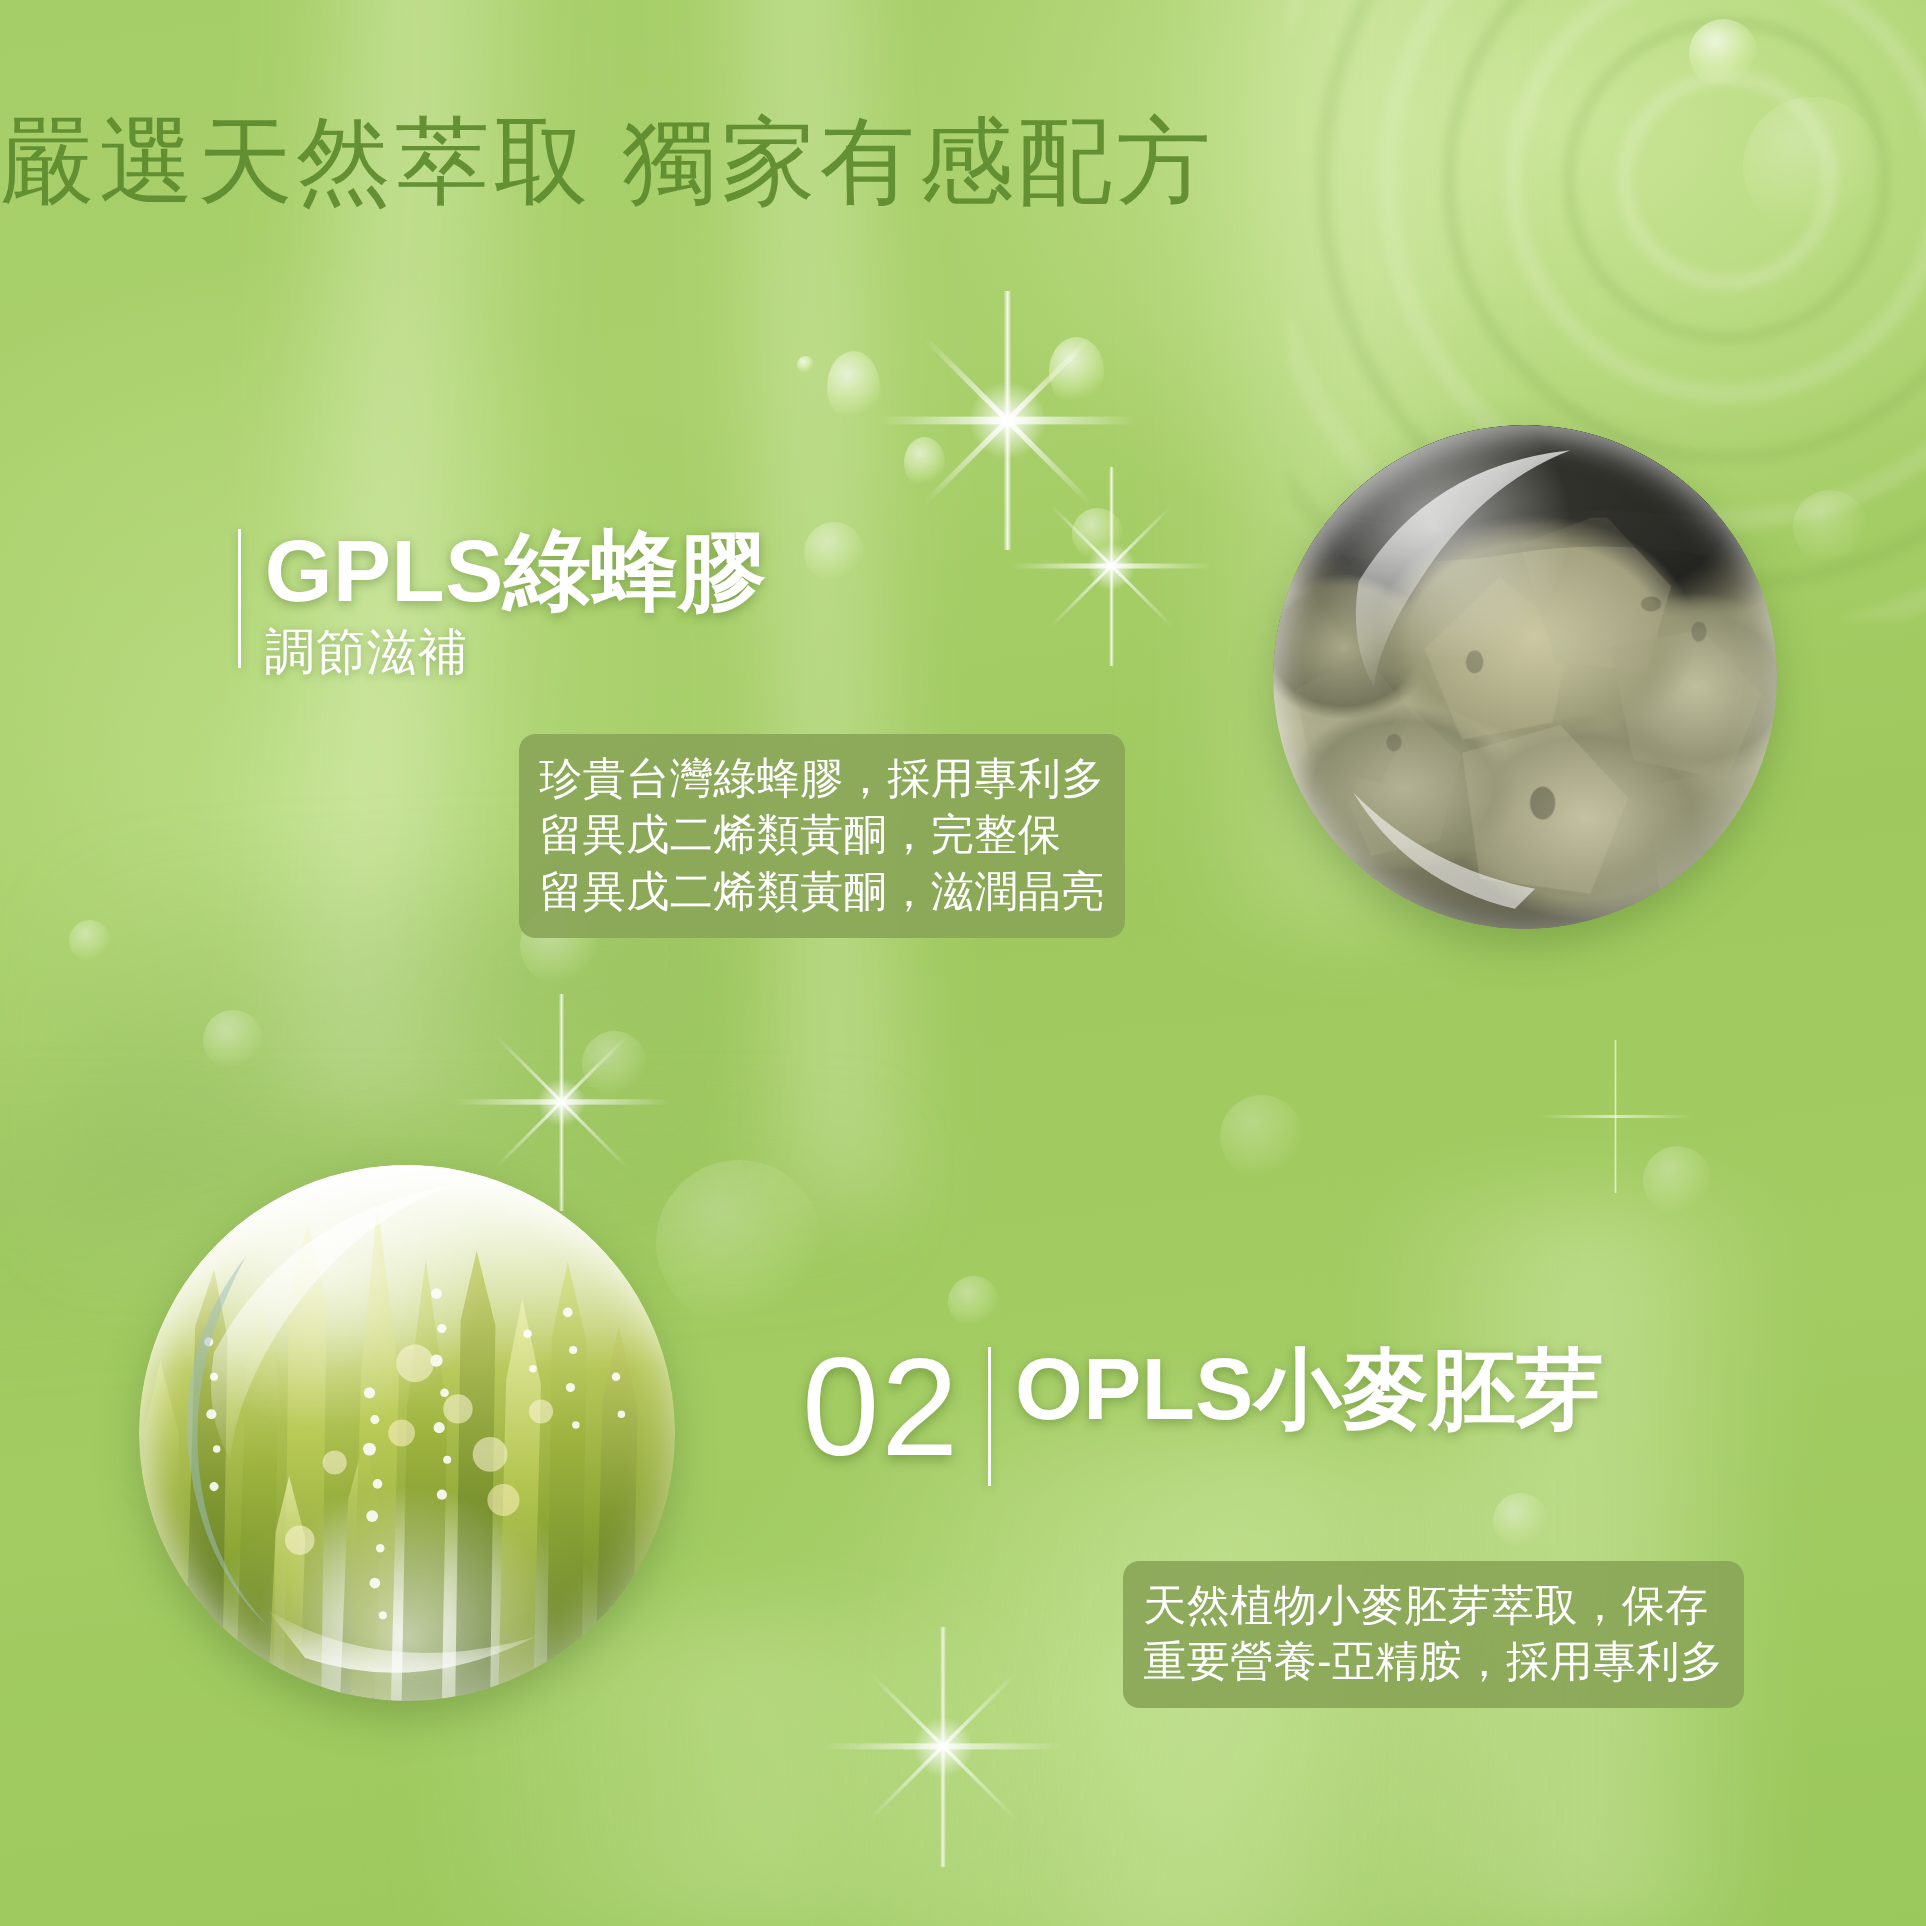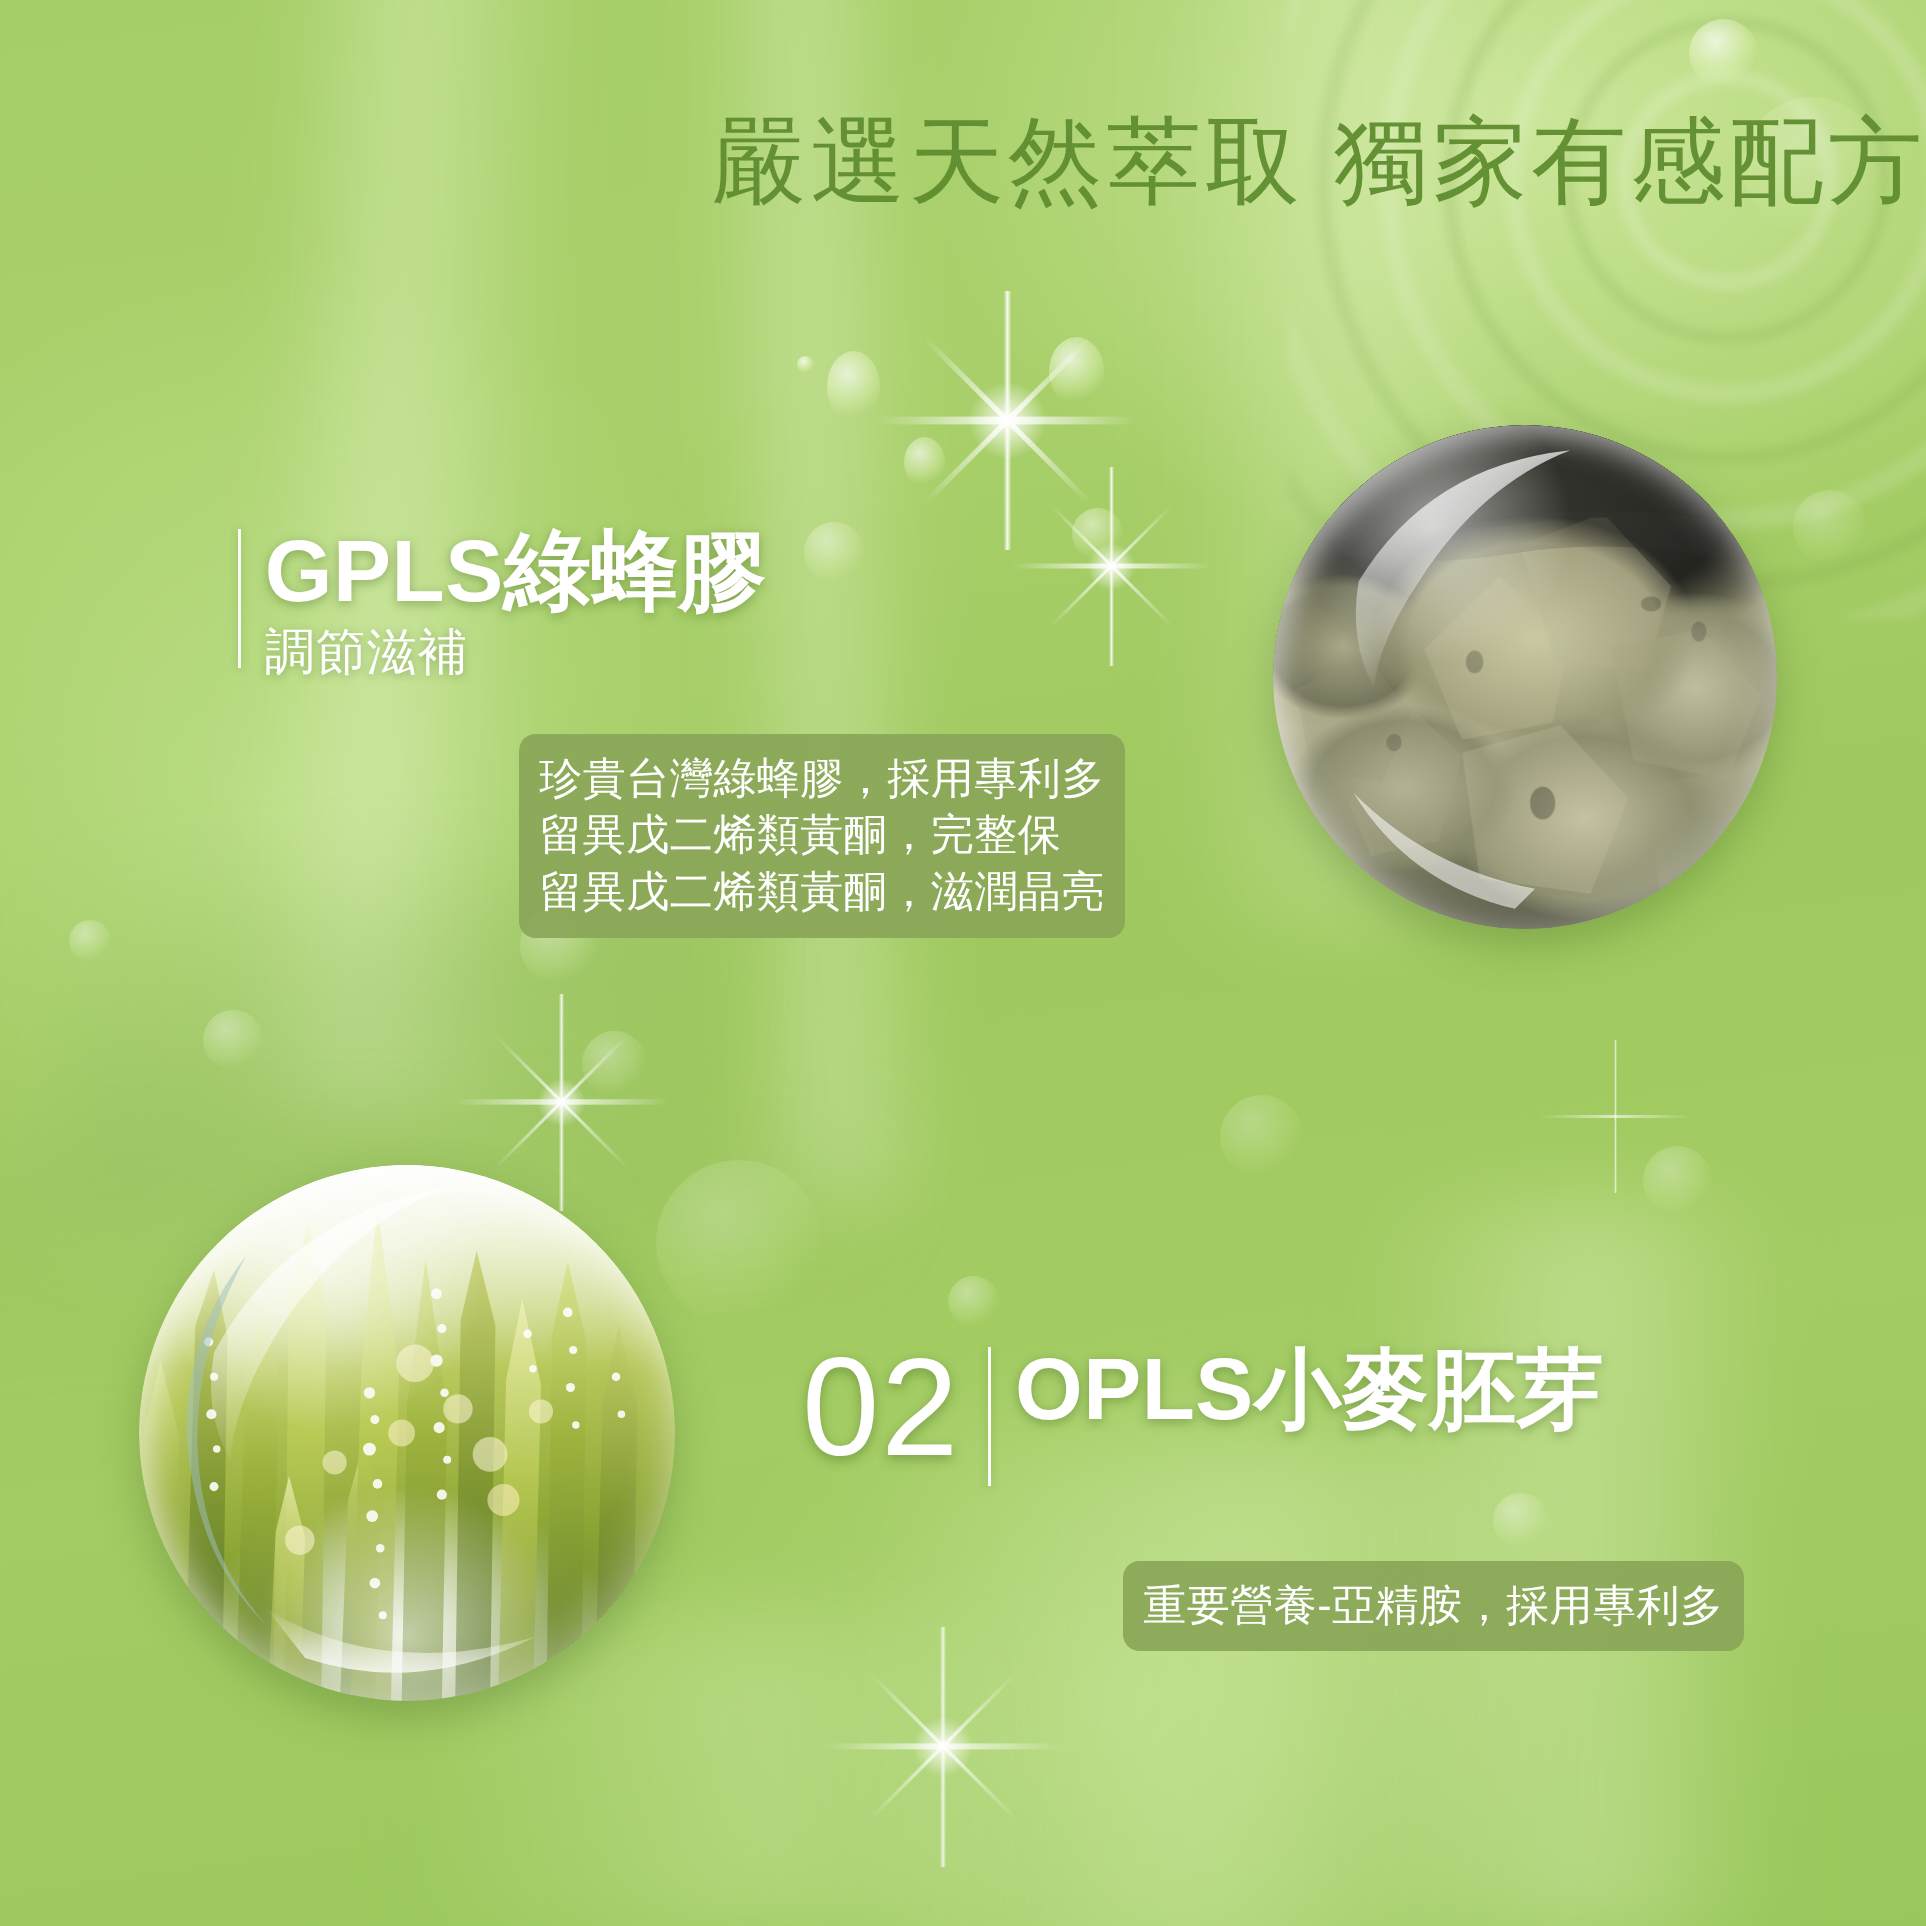--- a/index.html
+++ b/index.html
@@ -55,21 +55,21 @@
   
   .bokeh{ position:absolute; border-radius:50%; pointer-events:none;
           background:radial-gradient(circle at 38% 32%, rgba(255,255,255,.82) 0%, rgba(235,250,200,.42) 46%, rgba(235,250,200,0) 72%); }
 
   
   .spark{ position:absolute; pointer-events:none; }
 
   
   .headline{
     position:absolute; left:0; right:0; top:99px;
-    text-align:right;
+    text-align:left;
     font-size:95px;
     letter-spacing:3.7px;
     font-weight:400;
     color:rgba(92,138,44,.92);
     font-family:"Liberation Sans","DejaVu Sans",sans-serif;
     white-space:nowrap;
   }
 
   
   .feature{ position:absolute; }
@@ -487,17 +487,18 @@
     <div class="num-row">
       <div class="num">02</div>
       <div class="vline"></div>
       <div class="titles">
         <div class="ftitle">OPLS小麥胚芽</div>
       </div>
     </div>
   </div>
 
   <div class="descbox" style="left:1123px; top:1561px;">
+    <div class="descline">天然植物小麥胚芽萃取，保存</div>
     <div class="descline">重要營養-亞精胺，採用專利多</div>
   </div>
 
 </div>
 
 
 </body></html>

